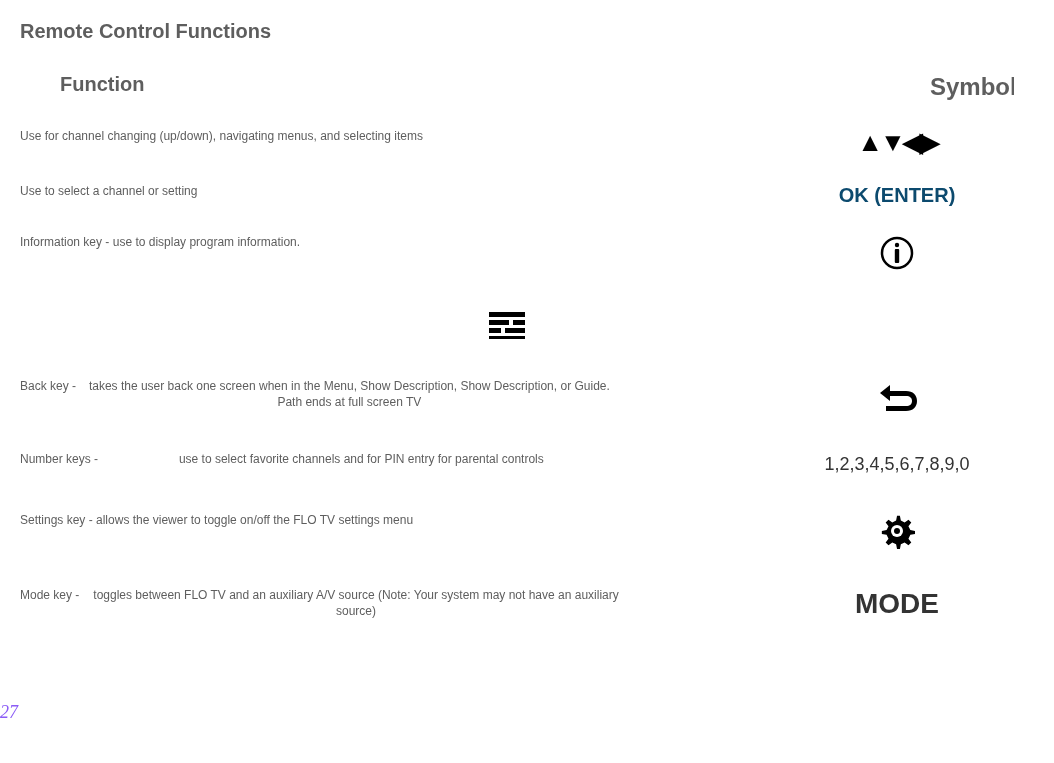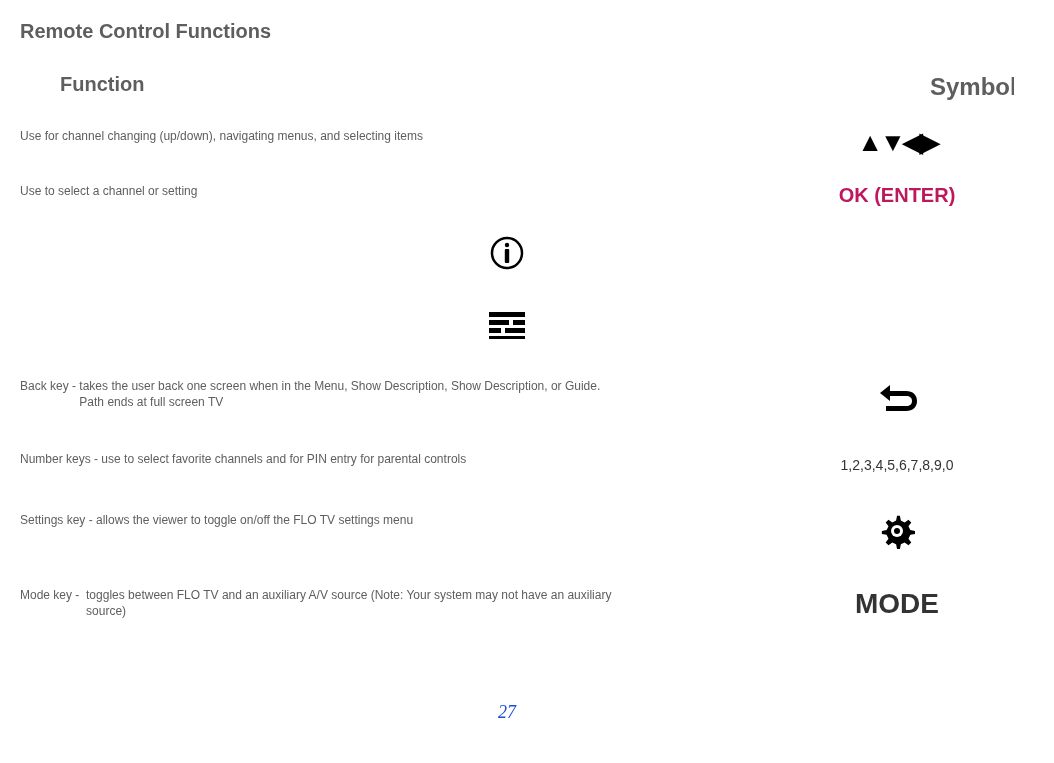--- a/index.html
+++ b/index.html
@@ -45,61 +45,62 @@
     }
     .col-symbol {
       flex: 1;
       text-align: center;
       font-size: 20px;
       font-weight: bold;
       color: #333;
     }
     .hanging {
       display: flex;
+      text-align: center;
     }
     .hanging-label {
       white-space: pre;
     }
     .hanging-body {
       flex: 1;
     }
     .arrows {
       font-size: 26px;
       letter-spacing: -3px;
       color: #000;
       line-height: 1;
     }
     .ok-text {
       font-size: 20px;
       font-weight: bold;
-      color: #be185d;
+      color: #0c4a6e;
     }
     .numbers-text {
-      font-size: 14px;
+      font-size: 18px;
       color: #333;
       font-weight: normal;
     }
     .mode-text {
       font-size: 28px;
       font-weight: bold;
       color: #333;
     }
     .icon-svg {
       display: inline-block;
     }
     .page-number {
       position: absolute;
       bottom: 10px;
       left: 0;
       right: 0;
-      text-align: center;
+      text-align: left;
       font-style: italic;
       font-family: "Times New Roman", serif;
       font-size: 18px;
-      color: #1d4ed8;
+      color: #8b5cf6;
     }
   </style>
 </head>
 <body>
 
 <div class="title">Remote Control Functions</div>
 
 <div class="header-row">
   <div class="col-function-header">Function</div>
   <div class="col-symbol-header">Symbol</div>
@@ -115,20 +116,21 @@
 </div>
 
 <div class="row">
   <div class="col-function">Use to select a channel or setting</div>
   <div class="col-symbol">
     <span class="ok-text">OK (ENTER)</span>
   </div>
 </div>
 
 <div class="row" style="margin-bottom:34px">
+  <div class="col-function">Information key - use to display program information.</div>
   <div class="col-symbol">
     <svg class="icon-svg" width="36" height="36" viewBox="0 0 36 36">
       <circle cx="18" cy="18" r="15" fill="none" stroke="#000" stroke-width="2.5"></circle>
       <circle cx="18" cy="10" r="2.2" fill="#000"></circle>
       <rect x="15.8" y="14" width="4.4" height="14" fill="#000" rx="1"></rect>
     </svg>
   </div>
 </div>
 
 <div class="row" style="margin-bottom:34px">

